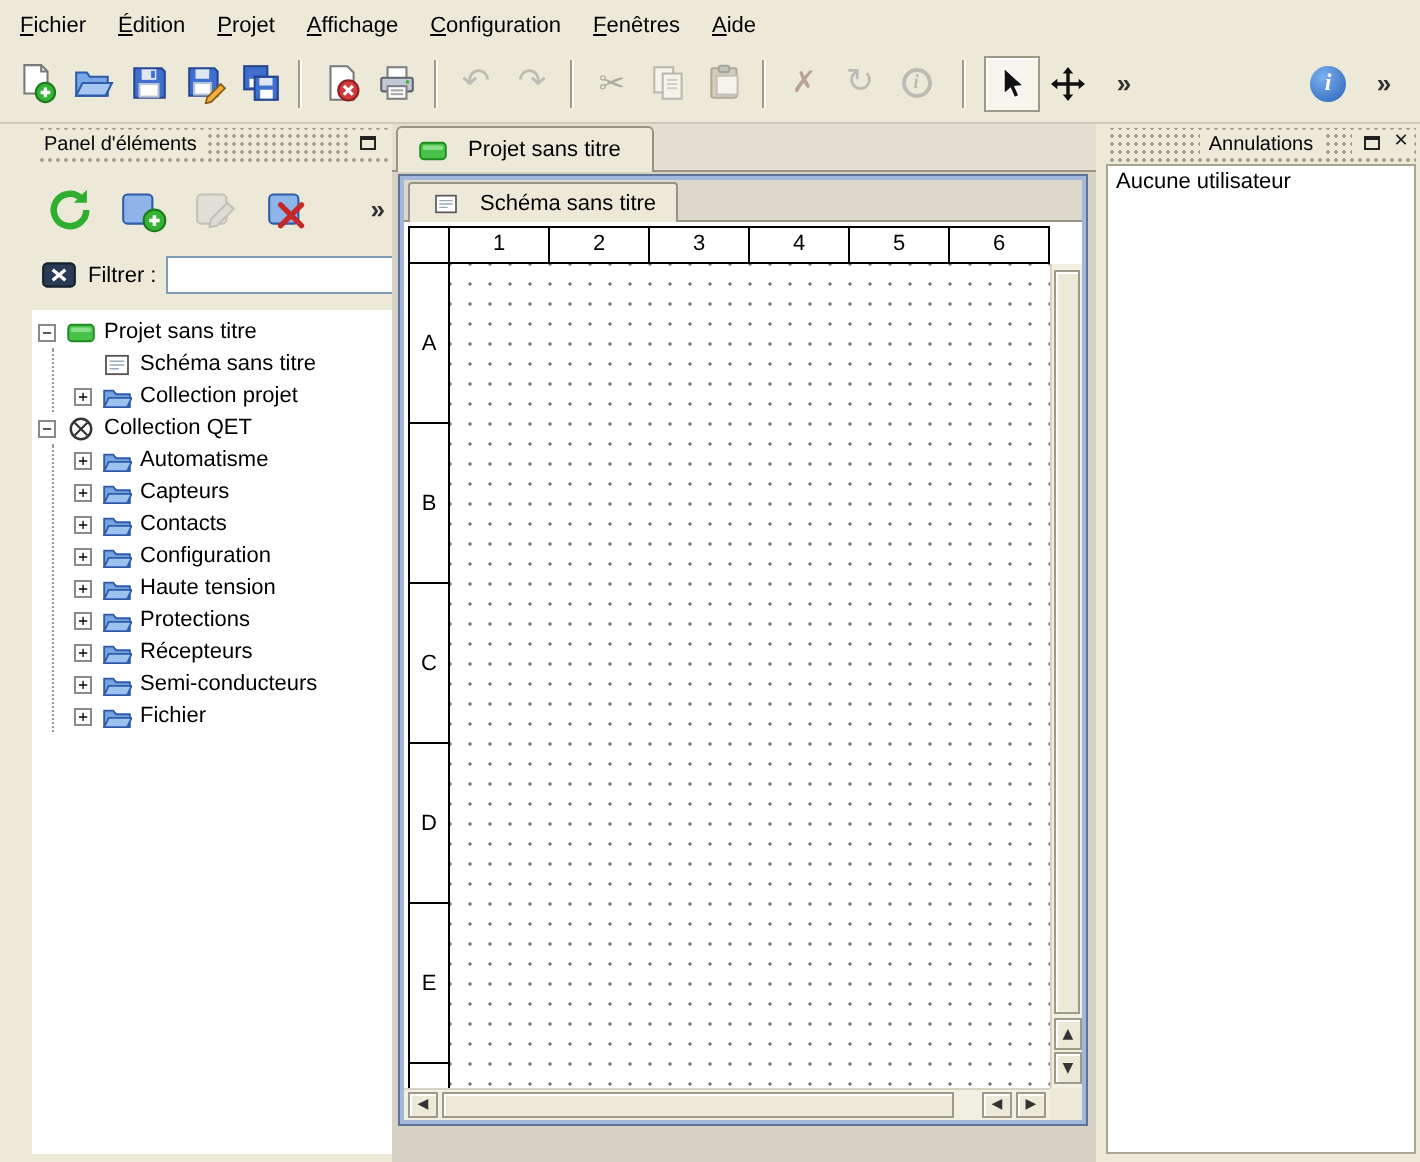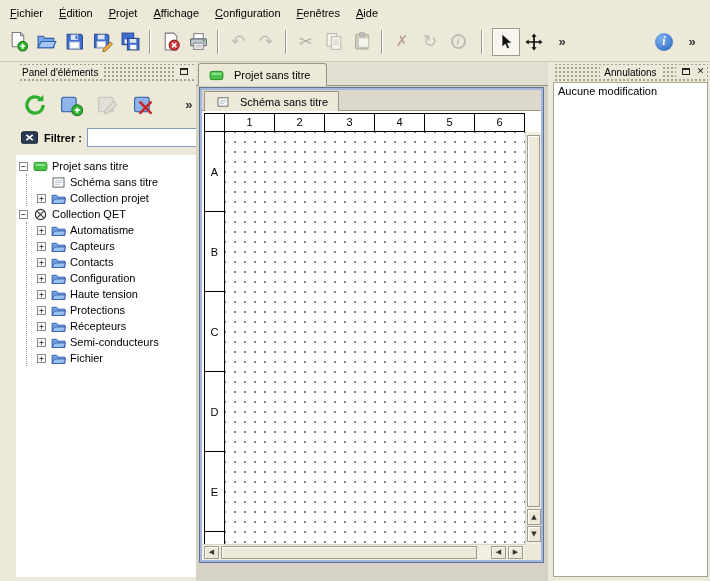--- a/index.html
+++ b/index.html
@@ -39,21 +39,21 @@
   .dock-title .ttext{background:#ece9d8;padding:0 4px;font-size:10px;white-space:nowrap;}
   .right-dock .dock-title{justify-content:center;}
   .dock-title .btns{position:absolute;right:1px;top:1px;display:flex;gap:2px;background:#ece9d8;padding-left:3px;}
   .dock-btn{width:13px;height:13px;display:grid;place-items:center;background:#ece9d8;border:0;font:9px "DejaVu Sans",sans-serif;line-height:1;color:#222;}
   .float-glyph{width:8px;height:7px;border:1px solid #222;border-top:2px solid #222;display:block;}
 
   
   .etoolbar{display:flex;align-items:center;gap:8px;padding:5px 5px 2px;height:44px;}
   .ebtn{width:30px;height:30px;display:grid;place-items:center;background:transparent;border:0;}
   .ebtn.disabled{opacity:.5;filter:grayscale(60%);}
-  .filter-row{display:flex;align-items:center;gap:5px;padding:3px 4px 8px;font-weight:bold;}
+  .filter-row{display:flex;align-items:center;gap:5px;padding:3px 4px 8px;}
   .filter-input{height:19px;flex:1;min-width:0;border:1px solid #7f9db9;background:#fff;font:inherit;padding:0 3px;}
   .tree{flex:1;background:#fff;overflow:hidden;margin-bottom:4px;padding-top:3px;}
   .trow{display:flex;align-items:center;height:16px;cursor:default;}
   .trow.l0{padding-left:3px;}
   .branch{margin-left:10px;border-left:1px dotted #9a9a9a;}
   .branch .trow{padding-left:10px;}
   .exp{width:9px;height:9px;border:1px solid #8a8a8a;background:#fff;display:grid;place-items:center;
     font-size:8px;line-height:1;margin-right:4px;flex:none;font-family:"DejaVu Sans Mono",monospace;}
   .exp.none{visibility:hidden;}
   .ticon{width:16px;height:13px;margin-right:4px;flex:none;display:grid;place-items:center;}
@@ -493,17 +493,17 @@
     <div class="dock-title">
       <span class="ttext">Annulations</span>
       <span class="btns">
         <button class="dock-btn">
             <span class="float-glyph"></span>
           </button>
         <button class="dock-btn">✕</button>
       </span>
     </div>
     <div class="undo-list">
-      <div class="undo-item">Aucune modification</div>
+      <div class="undo-item">Aucune utilisateur</div>
     </div>
   </div>
 
 </div>
 
 </body></html>

